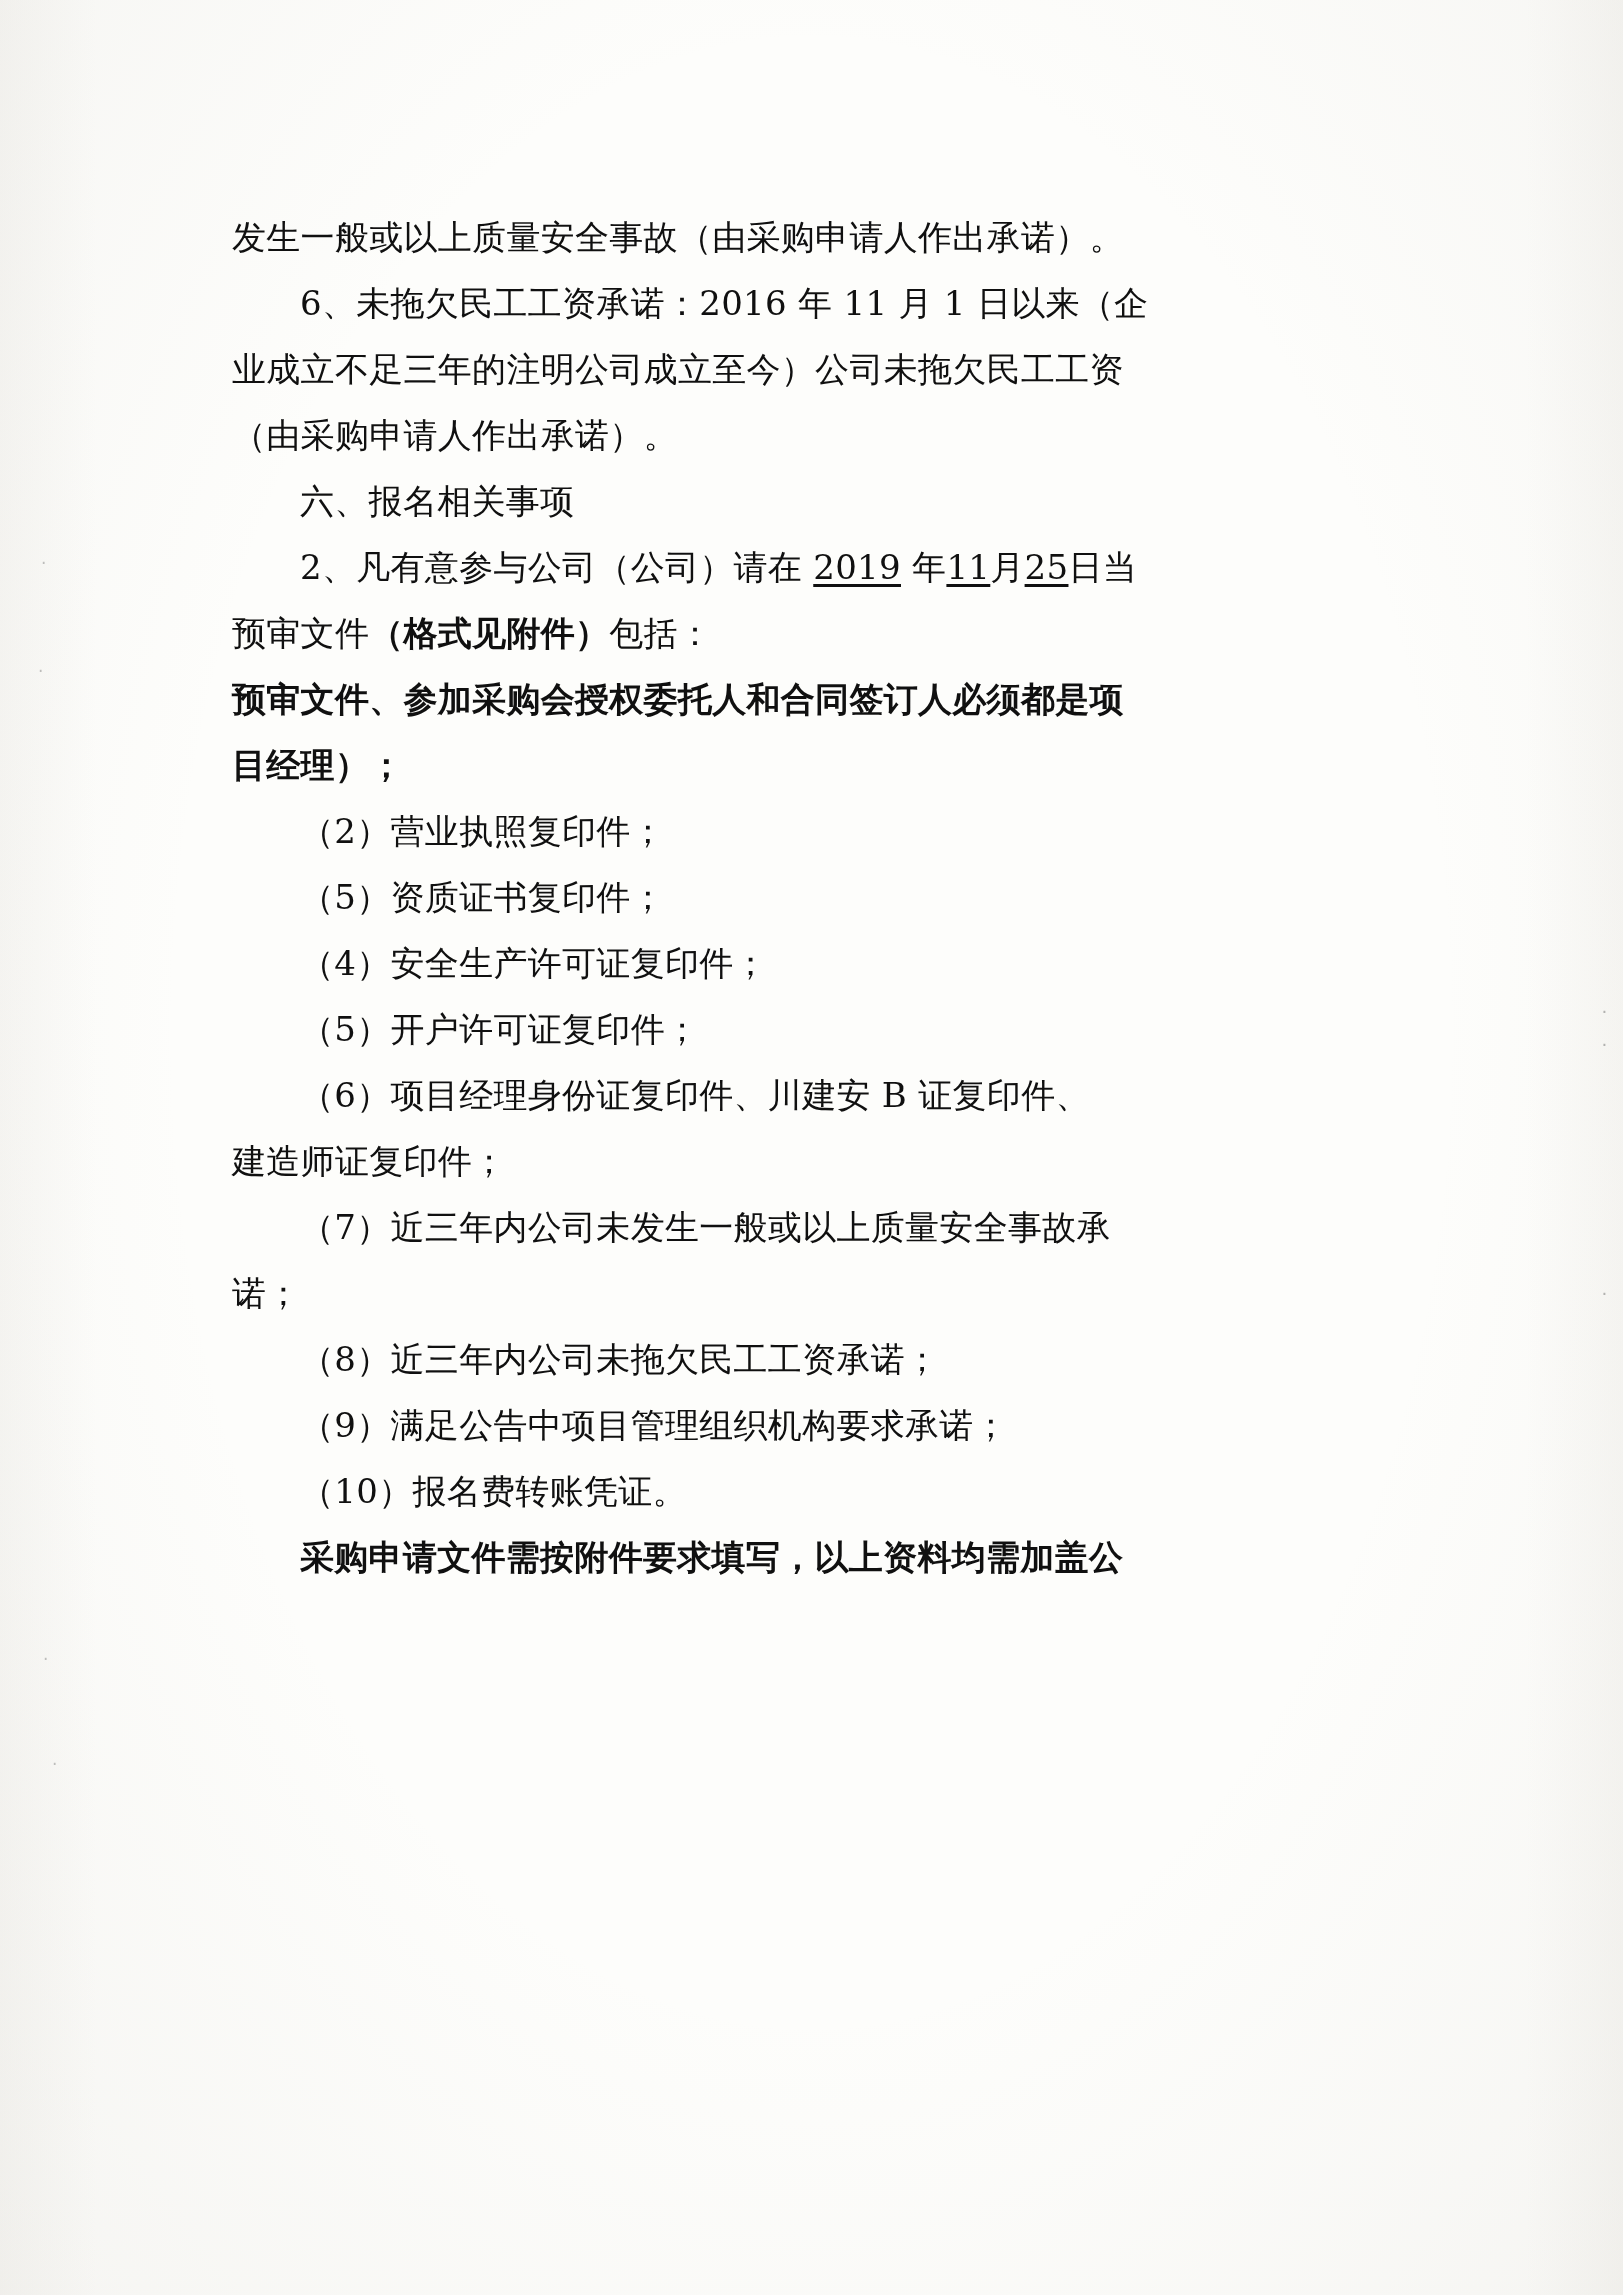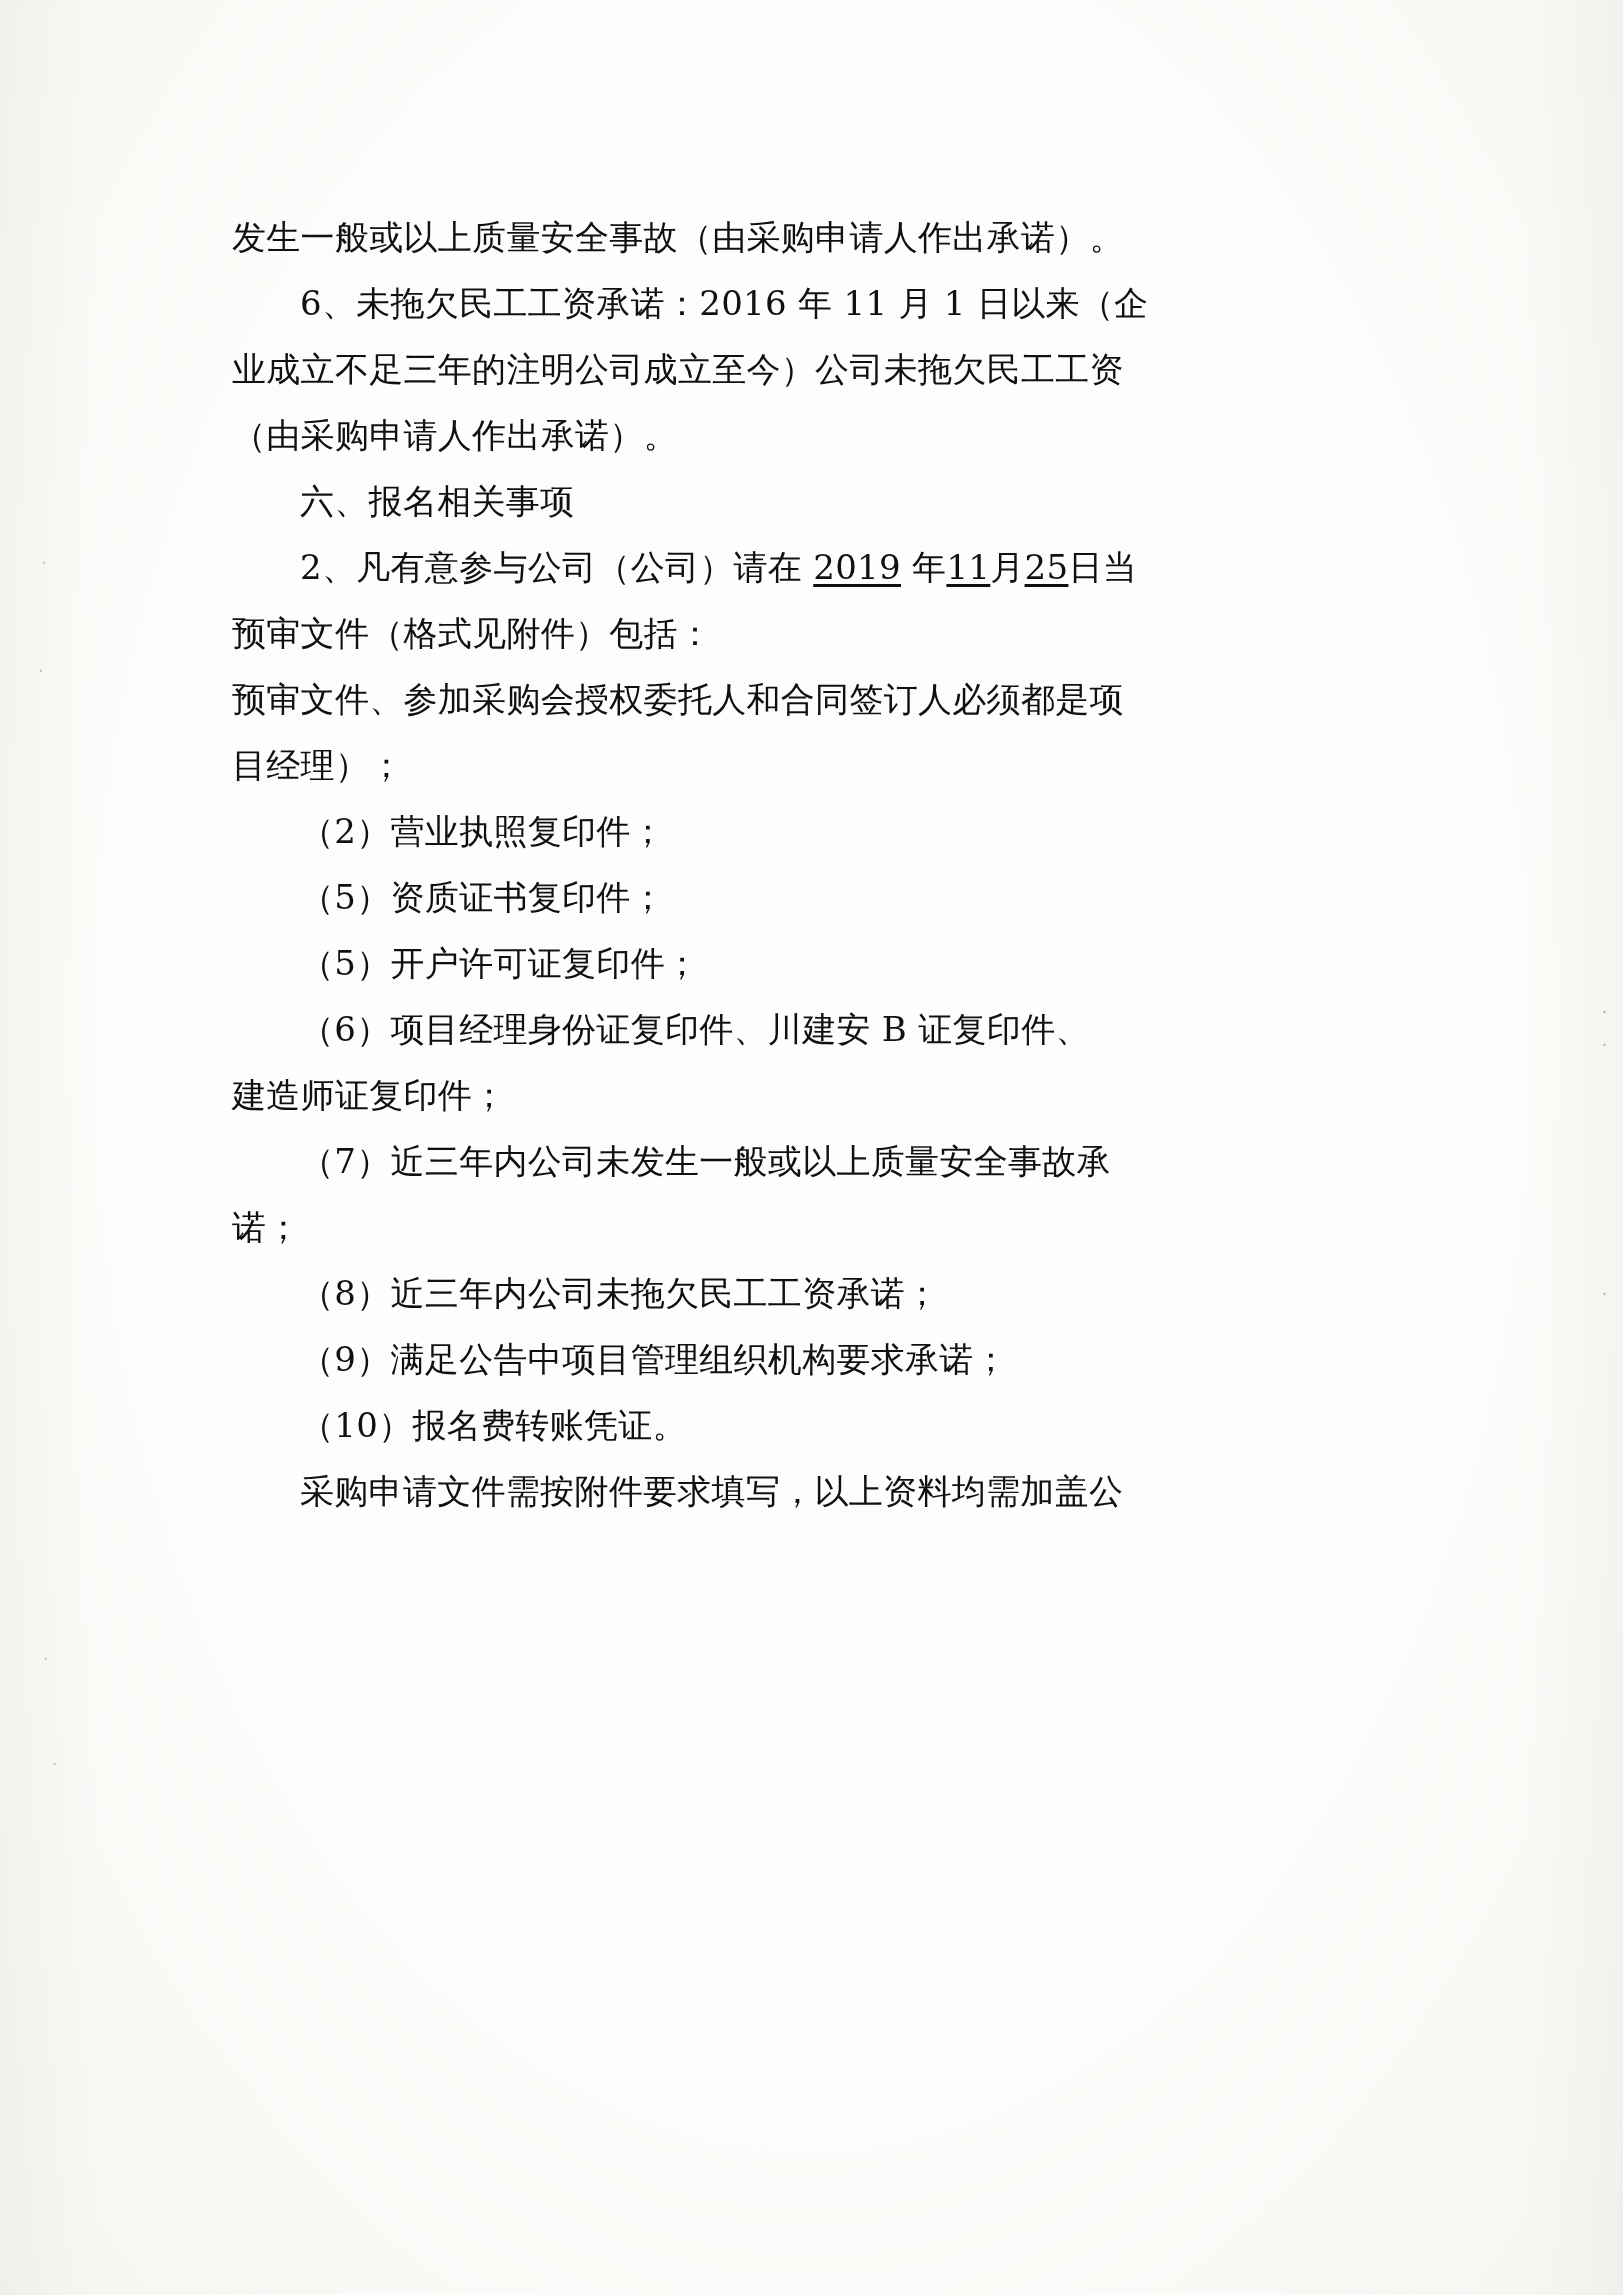--- a/index.html
+++ b/index.html
@@ -43,21 +43,21 @@
     letter-spacing: 0.3px;
     text-align: justify;
     text-align-last: left;
     white-space: pre-wrap;
     font-family: "DejaVu Serif", serif;
   }
   p.indent {
     text-indent: 68px;
   }
   .bold {
-    font-weight: normal;
+    font-weight: bold;
   }
   .uline {
     text-decoration: underline;
     text-underline-offset: 5.2px;
   }
   
   .margin-mark {
     position: absolute;
     color: rgba(120,120,120,0.45);
     font-size: 17px;
@@ -111,20 +111,21 @@
     <p class="line indent"><span>2、凡有意参与公司（公司）请在 </span><span class="uline">2019</span><span> 年</span><span class="uline">11</span><span>月</span><span class="uline">25</span><span>日当</span></p>
 
 
     <p class="line"><span>预审文件</span><span class="bold">（格式见附件）</span><span>包括：</span></p>
 
     <p class="line bold">预审文件、参加采购会授权委托人和合同签订人必须都是项</p>
     <p class="line bold">目经理）；</p>
 
     <p class="line indent">（2）营业执照复印件；</p>
     <p class="line indent">（5）资质证书复印件；</p>
+    <p class="line indent">（4）安全生产许可证复印件；</p>
     <p class="line indent">（5）开户许可证复印件；</p>
 
     <p class="line indent">（6）项目经理身份证复印件、川建安 B 证复印件、</p>
     <p class="line">建造师证复印件；</p>
 
     <p class="line indent">（7）近三年内公司未发生一般或以上质量安全事故承</p>
     <p class="line">诺；</p>
 
     <p class="line indent">（8）近三年内公司未拖欠民工工资承诺；</p>
     <p class="line indent">（9）满足公告中项目管理组织机构要求承诺；</p>

